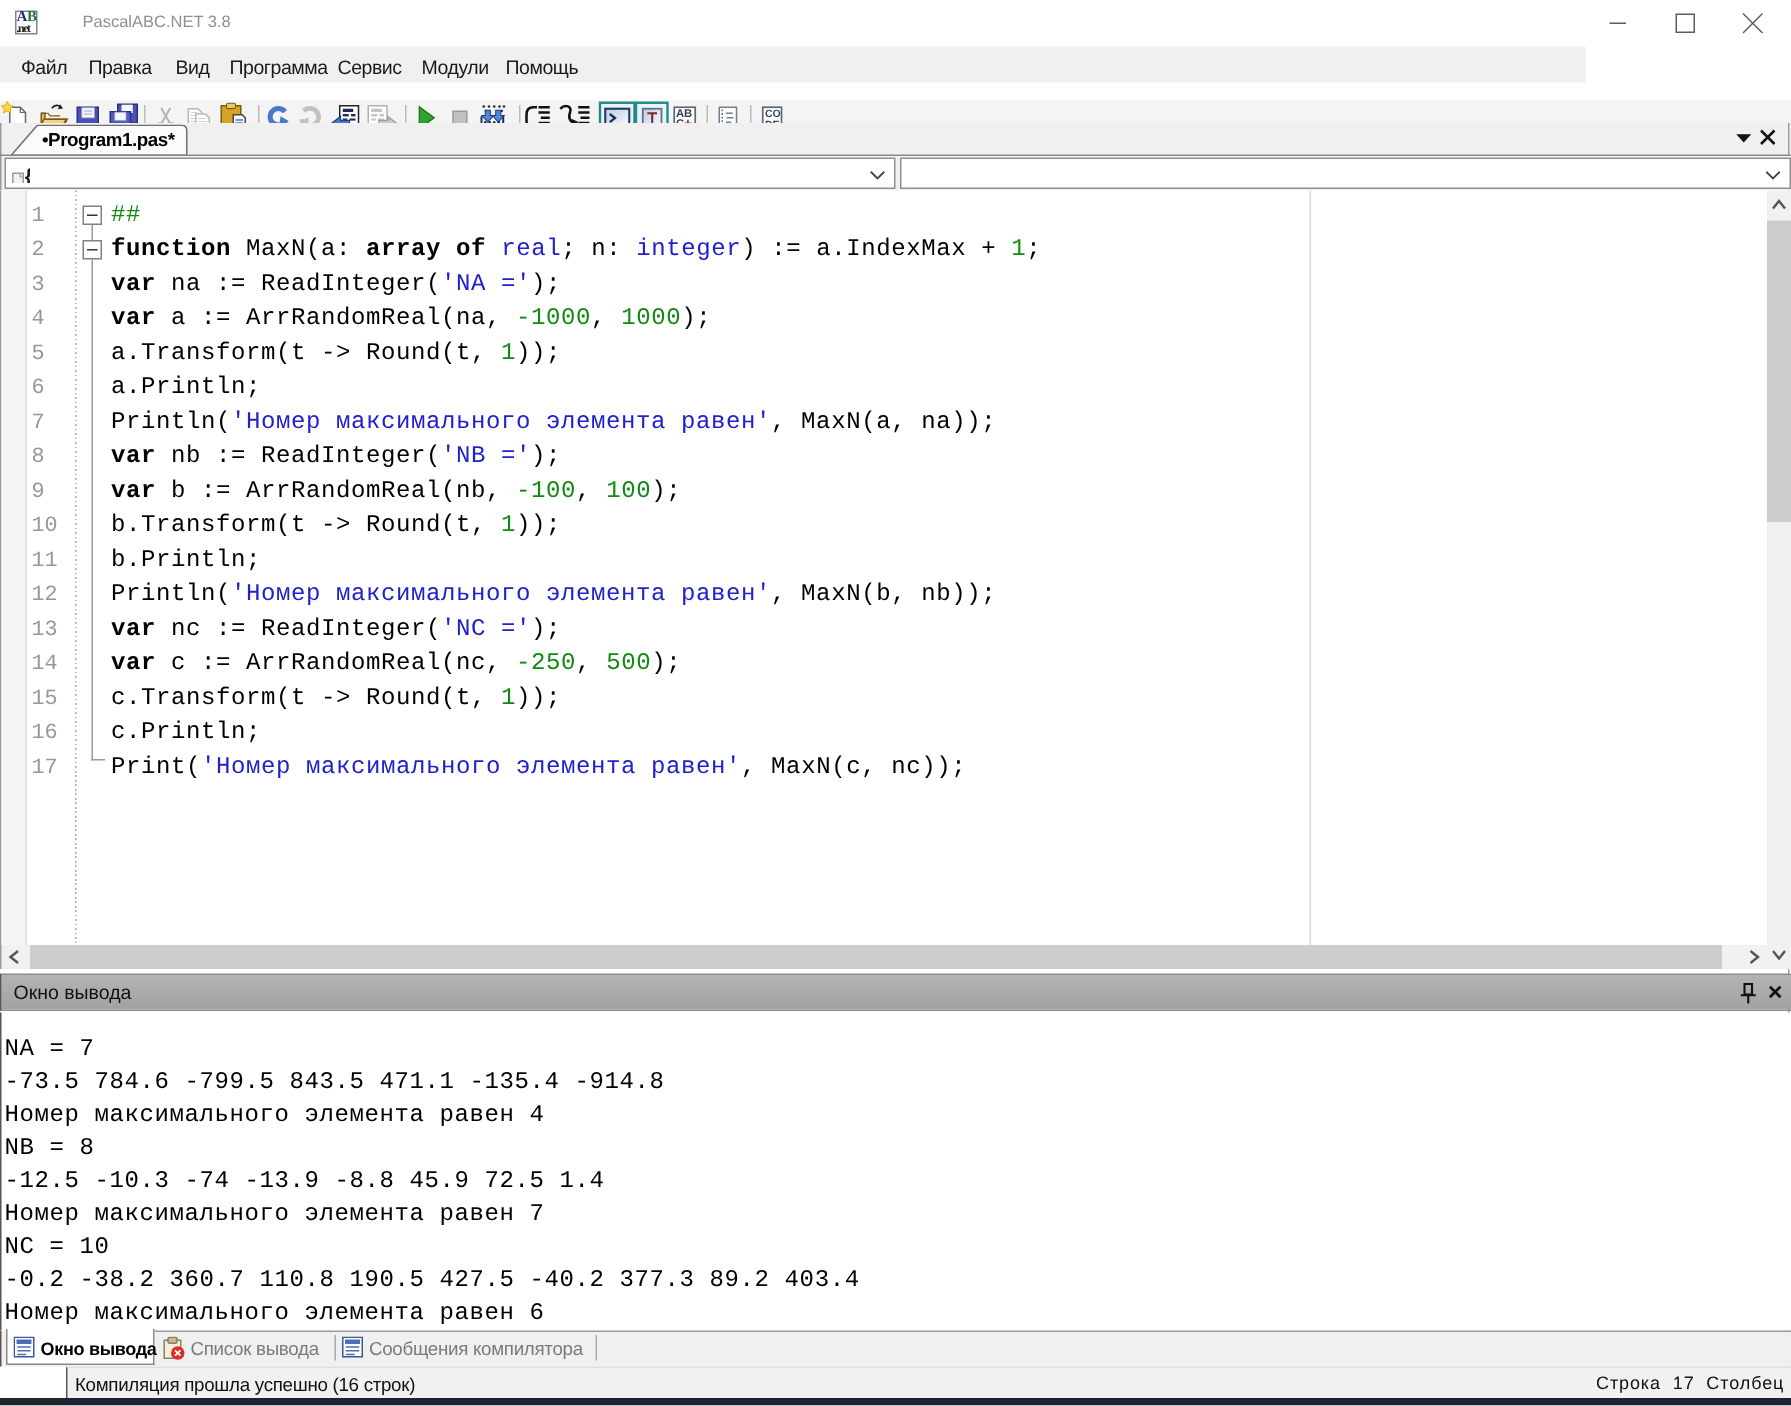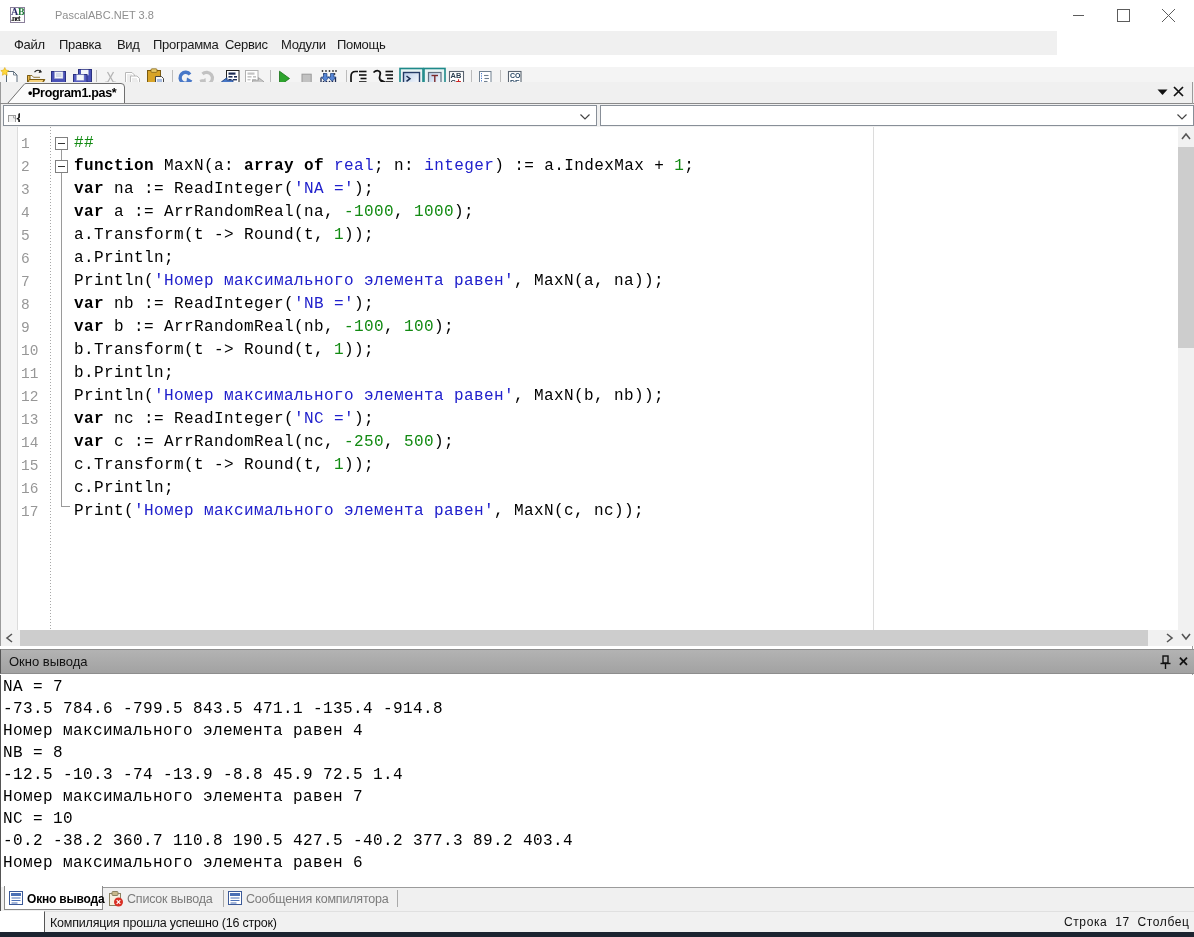--- a/index.html
+++ b/index.html
@@ -47,21 +47,21 @@
 
 #vscroll { left:1178px; top:127px; width:16px; height:519px; background:#f1f1f1; }
 #vthumb { position:absolute; left:0; top:20px; width:16px; height:201px; background:#cdcdcd; }
 #hscroll { left:0; top:630px; width:1178px; height:16px; background:#f1f1f1; border-left:1px solid #9b9b9b; }
 #hthumb { position:absolute; left:19px; top:0; width:1128px; height:16px; background:#cdcdcd; }
 
 #outhdr { left:0; top:649px; width:1194px; height:25px; background:linear-gradient(#b3b3b3,#a2a2a2); border-top:1px solid #8d8d8d; border-bottom:1px solid #8d8d8d; border-left:1px solid #555;}
 #outhdr .t { position:absolute; left:8px; top:4px; font-size:13px; color:#111; }
 #outhdr .x { position:absolute; left:1177px; top:4px; font-size:13px; color:#111; font-weight:bold; }
 
-#output { left:0; top:675px; width:1194px; height:212px; background:#fff; border-left:1px solid #555; font-family:"Liberation Mono",monospace; font-size:16px; letter-spacing:0.4px; line-height:22px; color:#000; padding:1px 0 0 2px; white-space:pre; }
+#output { left:0; top:675px; width:1194px; height:212px; background:#fff; border-left:1px solid #555; font-family:"Liberation Mono",monospace; font-size:16px; letter-spacing:0.4px; line-height:22px; color:#000; padding:13px 0 0 2px; white-space:pre; }
 
 #bottabs { left:0; top:887px; width:1194px; height:24px; background:#f0f0f0; border-left:1px solid #555; }
 #bottabs .topline { position:absolute; left:102px; top:0; width:1092px; height:1px; background:#9b9b9b; }
 #btab1 { position:absolute; left:3px; top:-1px; width:99px; height:24px; background:#fff; border:1px solid #8a8a8a; border-top:none; }
 .btxt { position:absolute; top:5px; font-size:12.5px; letter-spacing:-0.2px; white-space:nowrap; }
 .bsep { position:absolute; top:3px; width:1px; height:17px; background:#aaa; }
 
 #statusbar { left:0; top:911px; width:1194px; height:21px; background:#f1f1f1; border-left:1px solid #555; border-top:1px solid #e0e0e0;margin-left:44px; }
 #statusbar .l { position:absolute; left:5px; top:4px; font-size:12.5px; letter-spacing:-0.2px; color:#111; }
 #statusbar .r { position:absolute; left:1019px; top:3px; font-size:12px; letter-spacing:0.6px; color:#111; white-space:pre; }

